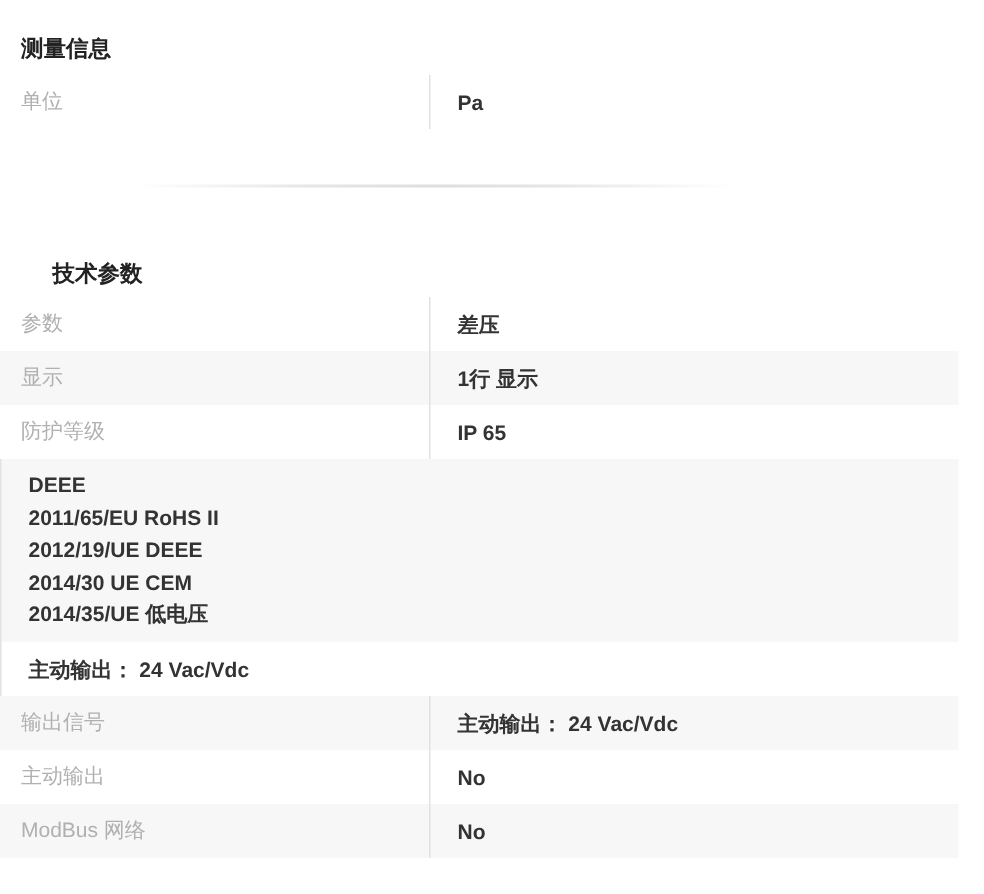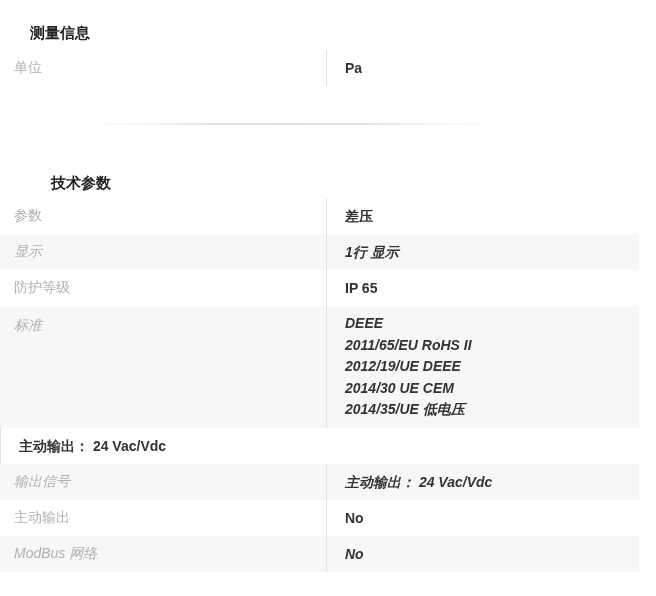--- a/index.html
+++ b/index.html
@@ -19,46 +19,44 @@
     width: 656px;
     height: 596px;
     font-family: "Liberation Sans", "DejaVu Sans", sans-serif;
     overflow: hidden;
   }
   .content {
     width: 639px;
   }
   .section-heading {
     margin: 0;
-    padding: 25px 0 0 30px;
+    padding: 25px 0 0 14px;
     font-size: 15px;
     line-height: 15px;
     font-weight: 700;
     color: var(--heading);
   }
   .section-heading.second {
     padding-top: 50px;
     margin-left: 21px;
   }
   .spec-table {
     margin-top: 10px;
     width: 100%;
   }
   .spec-table.tech {
     margin-top: 8px;
   }
   .spec-row {
     display: flex;
     align-items: stretch;
     min-height: 36px;
-    gap: 40px;
   }
   .spec-row.striped {
     background: var(--stripe);
-    font-style: italic;
   }
   .spec-label {
     width: 286px;
     flex-shrink: 0;
     padding-left: 14px;
     font-size: 14px;
     font-weight: 400;
     color: var(--label);
     display: flex;
     align-items: center;
@@ -143,21 +141,20 @@
     </div>
 
     <div class="spec-row single">
       <div class="spec-label">防护等级</div>
       <div class="spec-value">
         <span class="value-line">IP 65</span>
       </div>
     </div>
 
     <div class="spec-row multi striped">
-      <div class="spec-label">标准</div>
       <div class="spec-value">
         <span class="value-line">DEEE</span>
         <span class="value-line">2011/65/EU RoHS II</span>
         <span class="value-line">2012/19/UE DEEE</span>
         <span class="value-line">2014/30 UE CEM</span>
         <span class="value-line">2014/35/UE 低电压</span>
       </div>
     </div>
 
     <div class="spec-row single">

